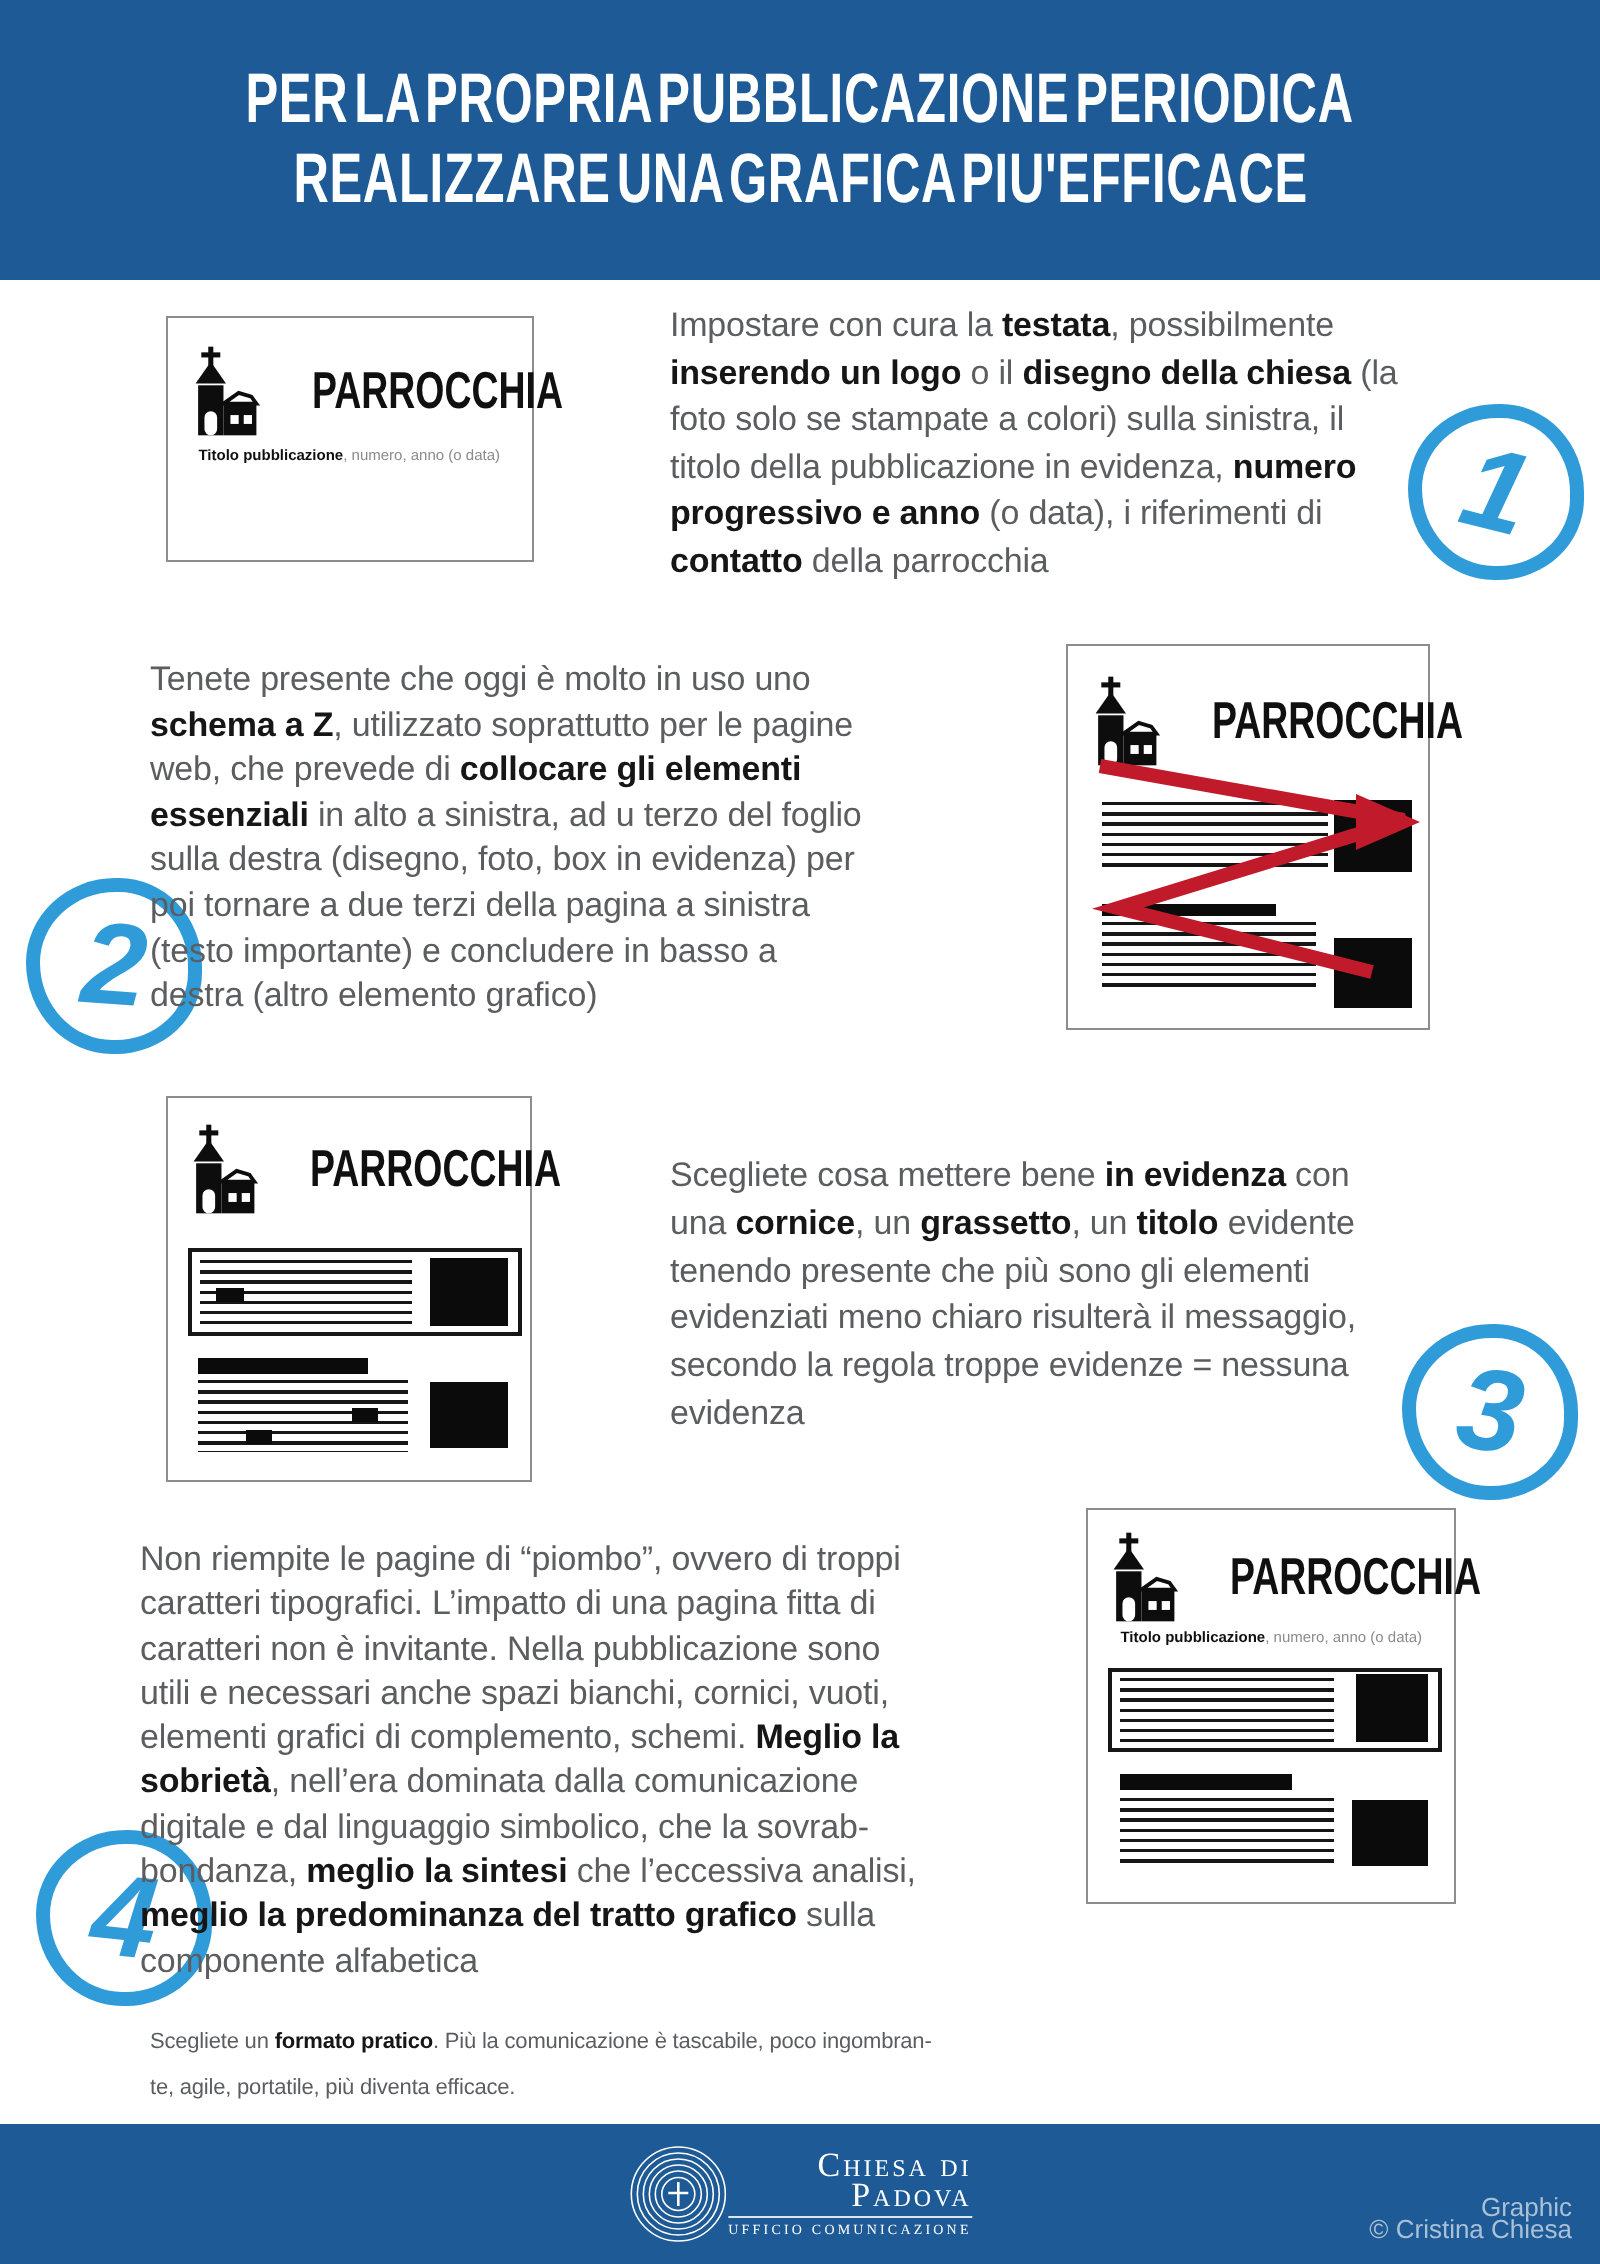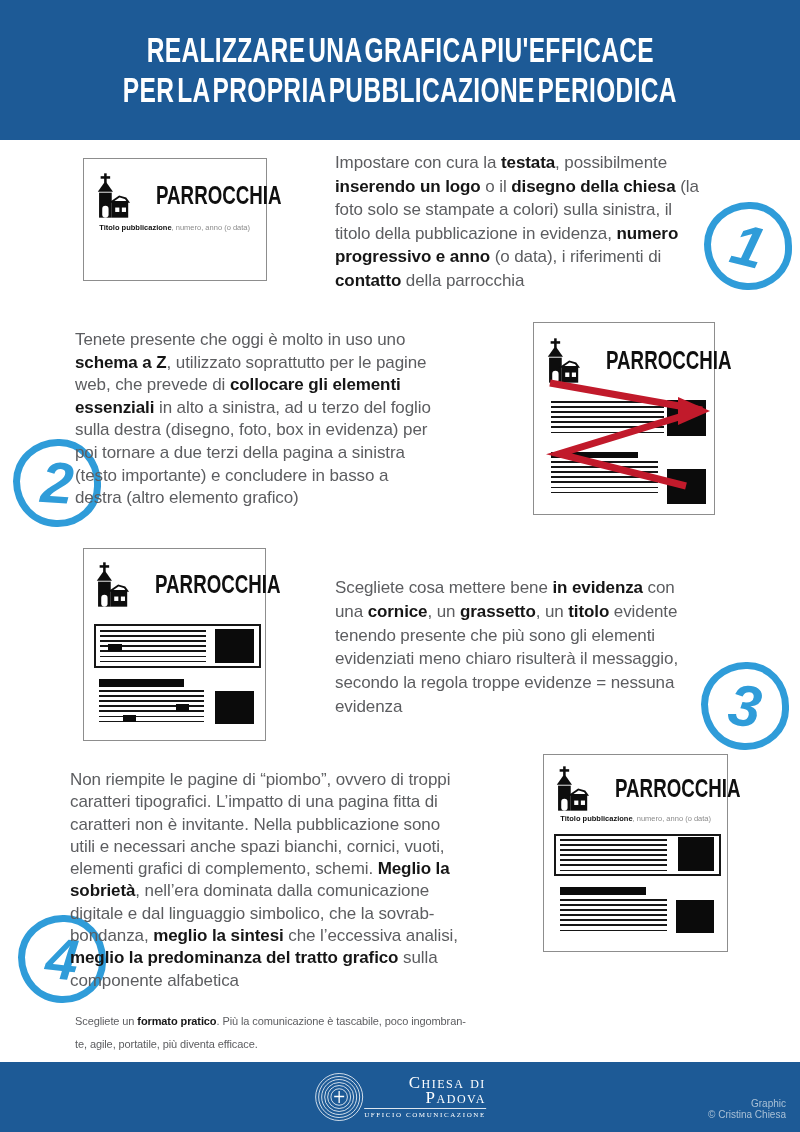--- a/index.html
+++ b/index.html
@@ -52,33 +52,33 @@
   .logo{position:absolute;left:50%;top:50%;transform:translate(-50%,-50%);
         display:flex;align-items:center;gap:0;text-align:right;}
   .rings{width:50px;height:50px;}
   .rings circle{fill:none;stroke:#fff;}
   .rings line{stroke:#fff;}
   .logotext{color:#fff;display:flex;flex-direction:column;}
   .org{font-family:"Liberation Serif","DejaVu Serif",serif;font-variant:small-caps;
        font-size:17px;line-height:15px;letter-spacing:1.5px;}
   .dept-rule{border-top:1px solid rgba(255,255,255,.85);margin:3px 0 2px;}
   .dept{font-family:"Liberation Serif","DejaVu Serif",serif;font-size:7px;letter-spacing:1.6px;}
-  .credit{position:absolute;right:14px;bottom:12px;text-align:right;font-size:10px;line-height:11px;color:#a9c0d6;}
+  .credit{position:absolute;right:14px;bottom:12px;text-align:right;font-size:13px;line-height:11px;color:#a9c0d6;}
 </style>
 </head>
 <body>
 
 <div class="page">
 
   <div class="header band">
     <div class="title-line">
-        <span>REALIZZARE UNA GRAFICA PIU'EFFICACE</span>
+        <span>PER LA PROPRIA PUBBLICAZIONE PERIODICA</span>
       </div>
     <div class="title-line">
-        <span>PER LA PROPRIA PUBBLICAZIONE PERIODICA</span>
+        <span>REALIZZARE UNA GRAFICA PIU'EFFICACE</span>
       </div>
   </div>
 
   <div class="mockpage" style="left:83px;top:158px;width:184px;height:123px;">
     <div class="masthead" style="left:10px;top:13px;">
       <svg class="church" viewBox="0 0 60 72">
         <g fill="#0d0d0d">
           <rect x="16" y="1" width="4" height="15"></rect>
             <rect x="10.5" y="5.5" width="15" height="4"></rect>
           <polygon points="6,30 18,13 30,30"></polygon>

